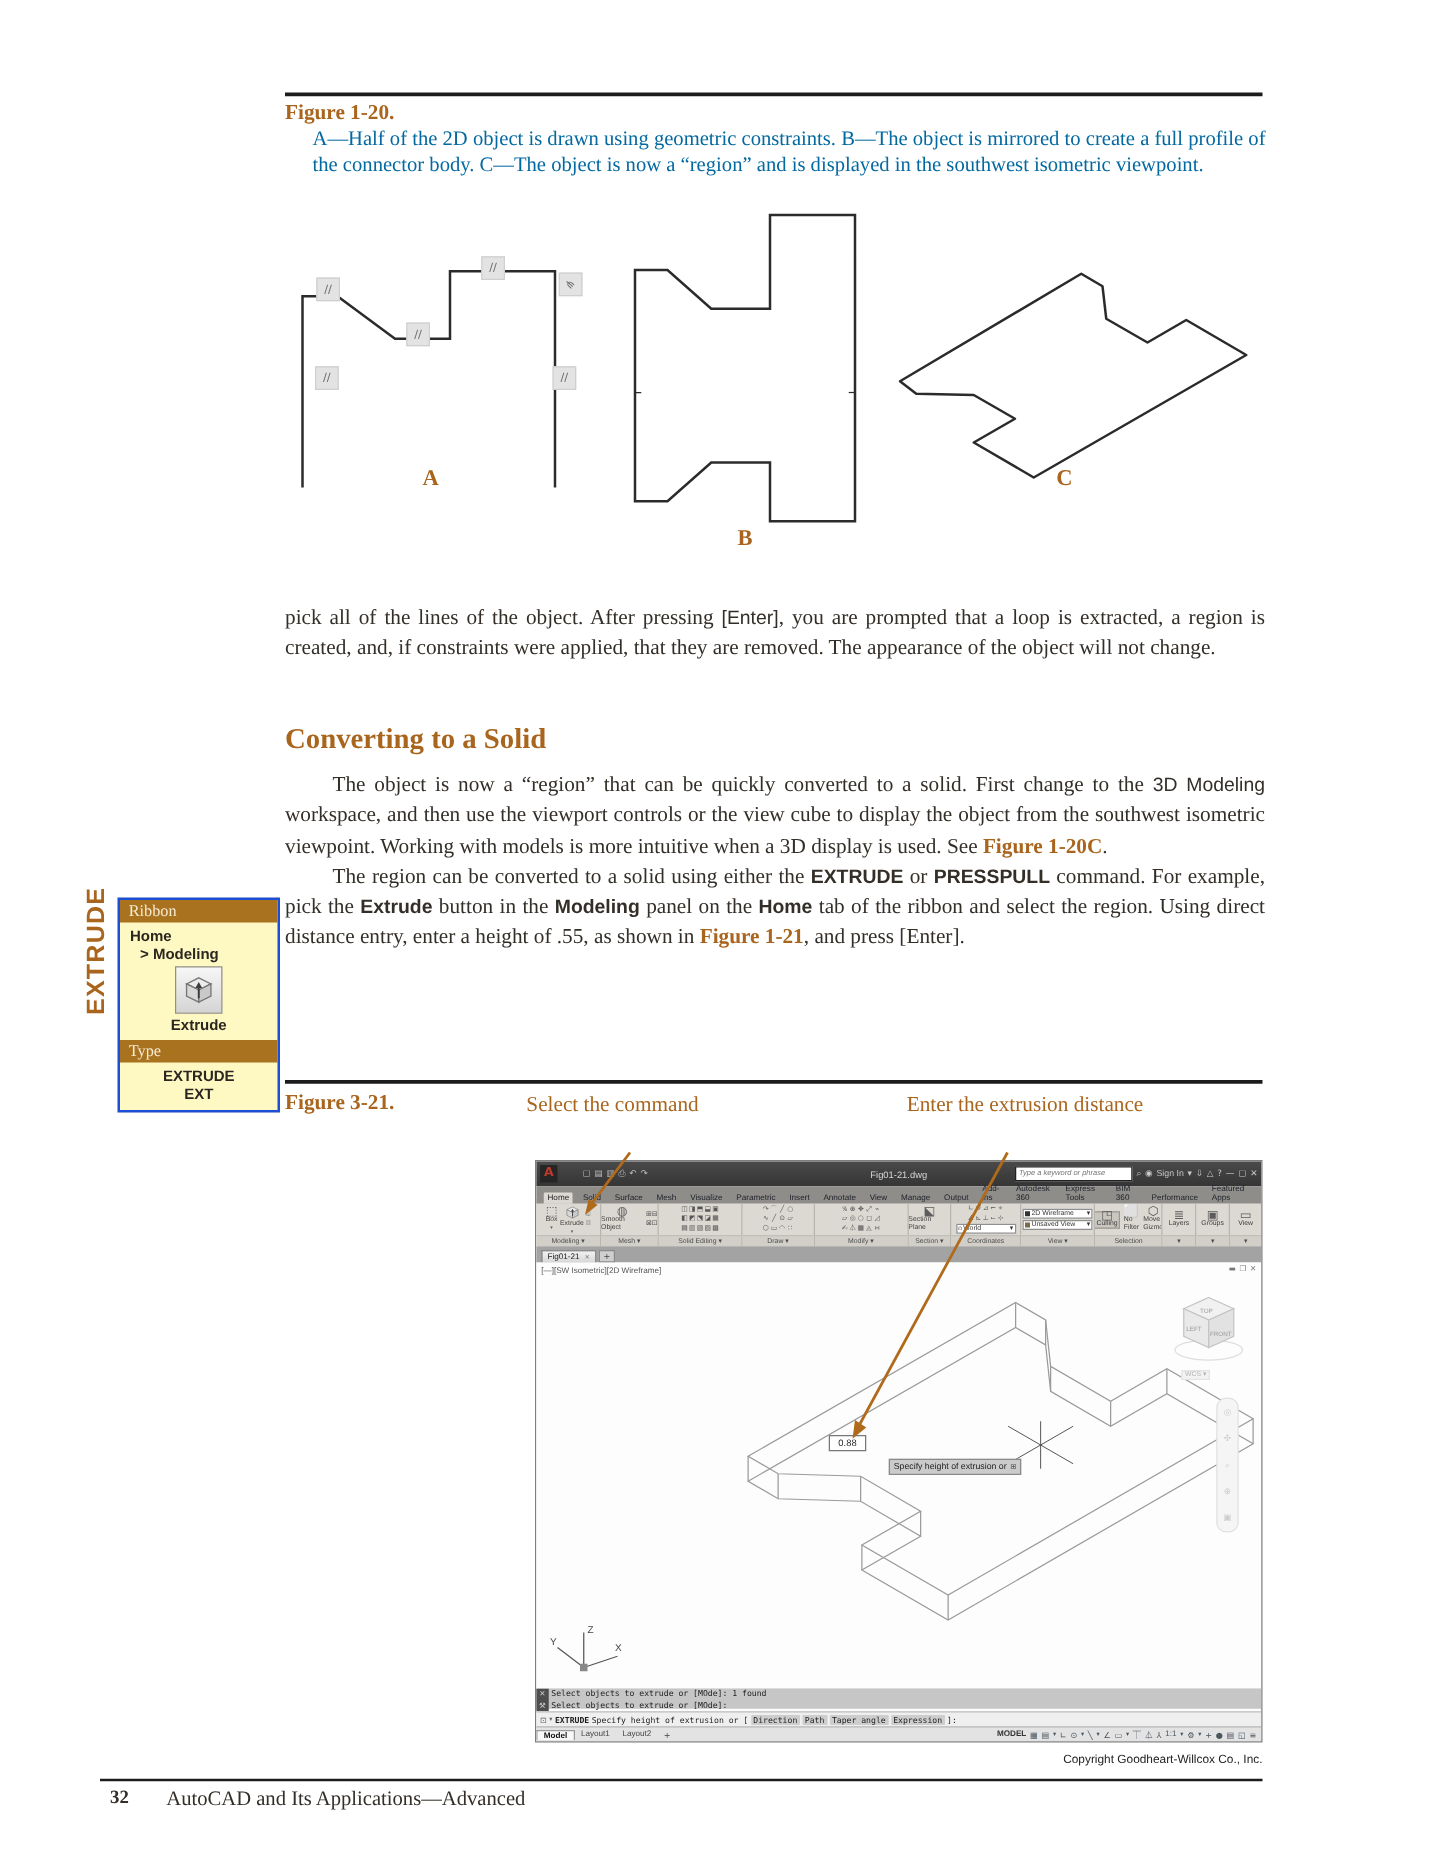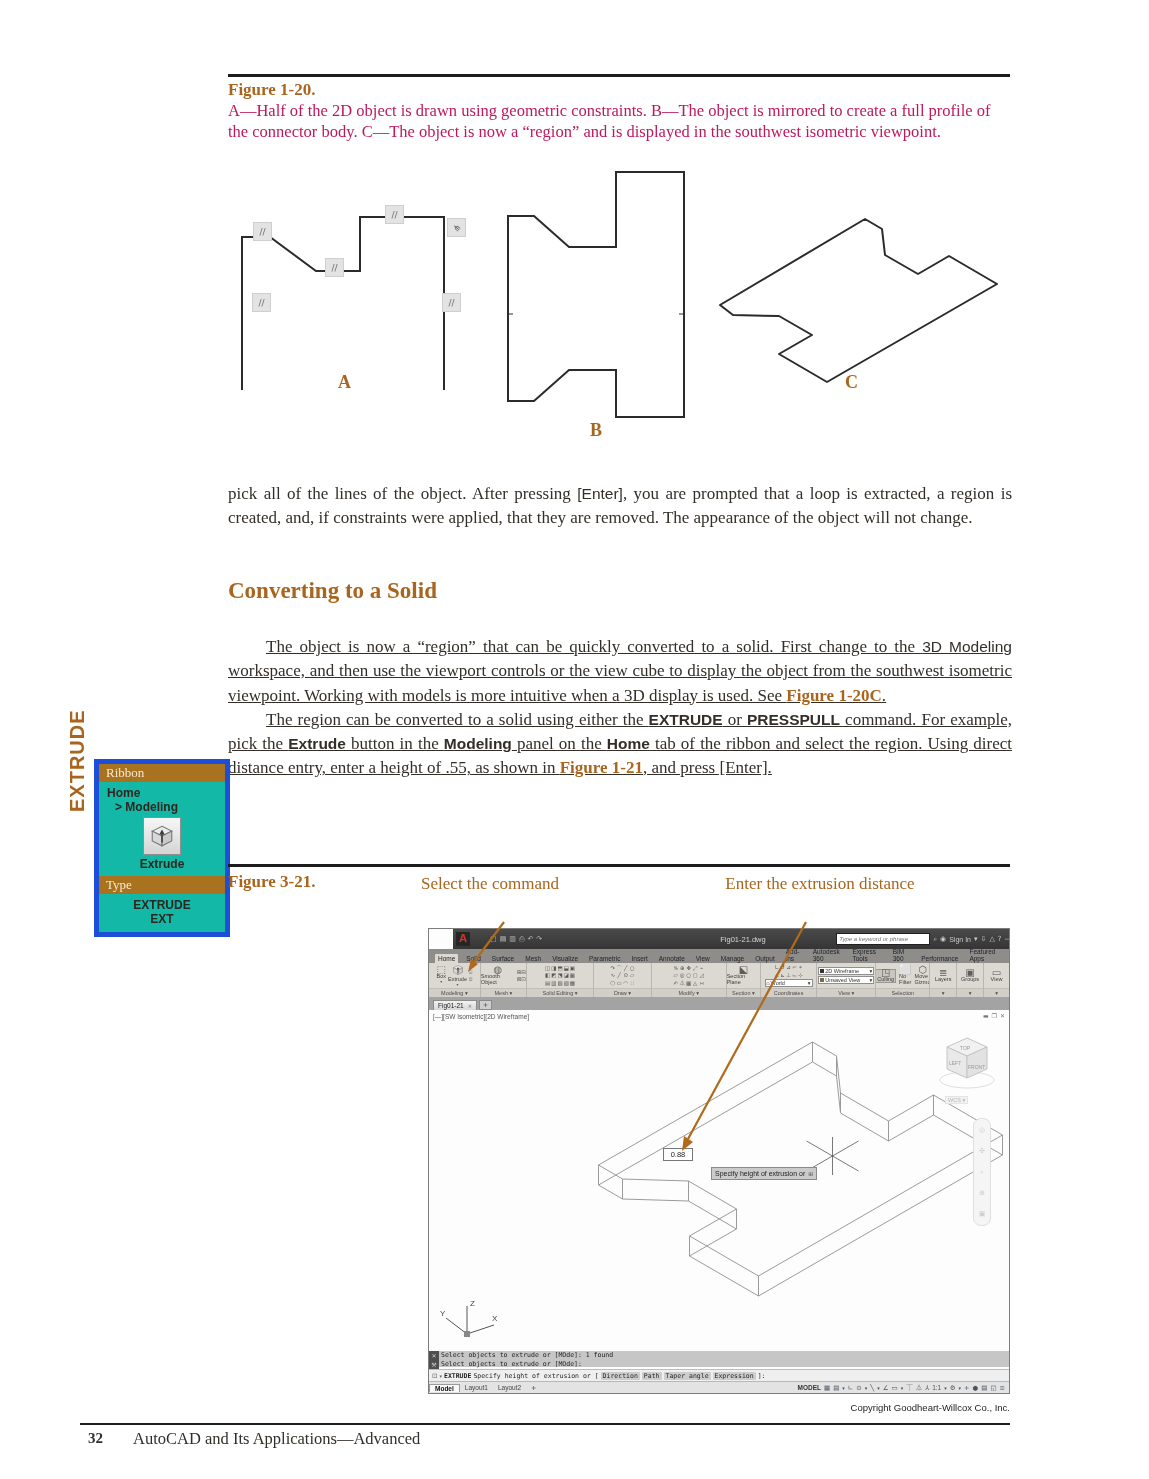--- a/index.html
+++ b/index.html
@@ -1,45 +1,45 @@
 <!DOCTYPE html>
 <html><head>
 <meta charset="utf-8">
 <style>
   html,body{margin:0;padding:0;background:#ffffff;}
   .page{position:relative;width:1149px;height:1479px;background:#fff;overflow:hidden;
         font-family:"Liberation Serif",serif;color:#332e28;}
   .abs{position:absolute;}
   .rule{background:#1c1c1c;height:3px;}
   .figlabel{font-weight:bold;color:#a9651d;font-size:17px;}
-  .caption{font-size:16.5px;line-height:1.28;color:#be185d;}
+  .caption{font-size:16.5px;line-height:1.28;color:#0369a1;margin-left:22px;}
   .bodytext{font-size:17px;line-height:1.43;text-align:justify;}
   .bodytext p{margin:0;text-indent:38px;}
   .sans{font-family:"Liberation Sans",sans-serif;font-size:15.5px;}
   .sansb{font-family:"Liberation Sans",sans-serif;font-weight:bold;font-size:15.5px;}
   .figref{color:#a9651d;font-weight:bold;}
   .heading{font-size:23px;font-weight:bold;color:#a9651d;}
   .drawlabel{font-weight:bold;color:#a9651d;font-size:18px;font-family:"Liberation Serif",serif;}
   .badge{position:absolute;width:17px;height:17px;background:#e3e3e3;border:1px solid #cfcfcf;
          display:flex;align-items:center;justify-content:center;color:#6b6b6b;font-size:9px;font-style:italic;}
   .ic{display:inline-block;font-style:normal;font-family:"DejaVu Sans",sans-serif;}
   .ic::before{content:attr(data-glyph);}
   
-  .refbox{border:5px solid #1d4ed8;background:#14b8a6;margin-top:41px;}
+  .refbox{border:2px solid #1d4ed8;background:#fef9c3;}
   .refhead{background:#a8721f;color:#f7ead2;font-size:13px;padding:1px 7px;font-family:"Liberation Serif",serif;}
   .refbody{font-family:"Liberation Sans",sans-serif;font-weight:bold;font-size:12px;color:#2c2620;}
   .vertlabel{font-family:"Liberation Sans",sans-serif;font-weight:bold;font-size:20px;color:#a9651d;
              letter-spacing:1px;transform:rotate(-90deg);transform-origin:left top;white-space:nowrap;}
   
   .ann{font-size:17px;color:#a9651d;text-align:center;line-height:1.15;}
   
   .shot{position:absolute;left:428px;top:928px;width:580px;height:464px;border:1px solid #7d7d7d;
         font-family:"Liberation Sans",sans-serif;background:#fdfdfd;overflow:hidden;}
   .titlebar{position:absolute;left:0;top:0;width:580px;height:20px;background:linear-gradient(#4a4a4a,#353535);
-            display:flex;align-items:center;gap:20px;padding:0 3px;box-sizing:border-box;color:#c9c9c9;font-size:7px;margin-left:24px;}
+            display:flex;align-items:center;gap:20px;padding:0 3px;box-sizing:border-box;color:#c9c9c9;font-size:7px;}
   .qat{display:flex;gap:3px;color:#bdbdbd;font-size:7px;}
   .fname{position:absolute;left:0;right:0;text-align:center;color:#d6d6d6;font-size:7.5px;pointer-events:none;}
   .searchbox{background:#fff;border:1px solid #202020;color:#888;font-style:italic;font-size:6px;
              height:10px;width:88px;padding:0 2px;}
   .tabrow{position:absolute;left:0;top:20px;width:580px;height:14px;background:#8f8d8a;display:flex;
           align-items:flex-end;gap:5px;padding:0 6px;box-sizing:border-box;font-size:6.5px;color:#21242c;}
   .rtab{padding:1px 3px;}
   .rtab.active{background:#dcd9d2;color:#1c1c1c;border-radius:1px 1px 0 0;}
   .panels{position:absolute;left:0;top:34px;width:580px;height:34px;background:#dcd9d2;display:flex;}
   .panel{border-right:1px solid #b9b6af;display:flex;flex-direction:column;box-sizing:border-box;overflow:hidden;}
@@ -147,21 +147,21 @@
     </svg>
   </div>
   <div class="abs drawlabel" style="left:845px;top:372px;">C</div>
 
   <div class="abs bodytext" style="left:228px;top:482px;width:784px;">
     <p style="text-indent:0;"><span>pick all of the lines of the object. After pressing </span><span class="sans">[Enter]</span><span>, you are prompted that a loop is extracted, a region is created, and, if constraints were applied, that they are removed. The appearance of the object will not change.</span></p>
   </div>
 
   <div class="abs heading" style="left:228px;top:578px;">Converting to a Solid</div>
 
-  <div class="abs bodytext" style="left:228px;top:635px;width:784px;text-decoration:underline;">
+  <div class="abs bodytext" style="left:228px;top:616px;width:784px;">
     <p><span>The object is now a “region” that can be quickly converted to a solid. First change to the </span><span class="sans">3D Modeling</span><span> workspace, and then use the viewport controls or the view cube to display the object from the southwest isometric viewpoint. Working with models is more intuitive when a 3D display is used. See </span><span class="figref">Figure 1-20C</span><span>.</span></p>
     <p><span>The region can be converted to a solid using either the </span><span class="sansb">EXTRUDE</span><span> or </span><span class="sansb">PRESSPULL</span><span> command. For example, pick the </span><span class="sansb">Extrude</span><span> button in the </span><span class="sansb">Modeling</span><span> panel on the </span><span class="sansb">Home</span><span> tab of the ribbon and select the region. Using direct distance entry, enter a height of .55, as shown in </span><span class="figref">Figure 1-21</span><span>, and press [Enter].</span></p>
   </div>
 
   <div class="abs vertlabel" style="left:66px;top:812px;">EXTRUDE</div>
   <div class="abs refbox" style="left:94px;top:718px;width:126px;">
     <div class="refhead">Ribbon</div>
     <div class="refbody" style="padding:4px 0 5px 0;">
       <div style="padding-left:8px;">Home</div>
       <div style="padding-left:16px;">&gt; Modeling</div>

